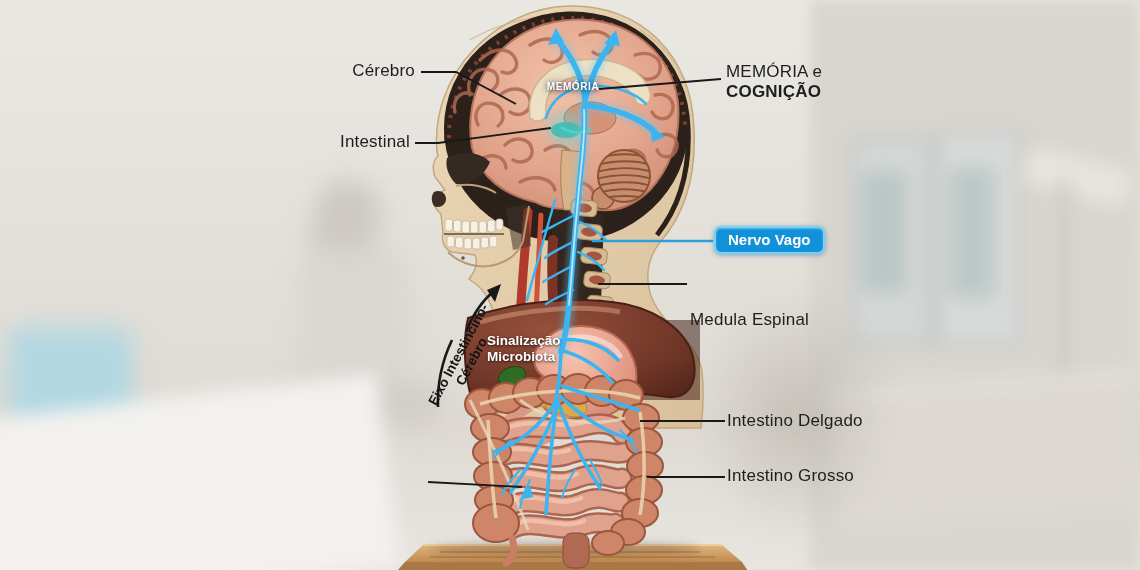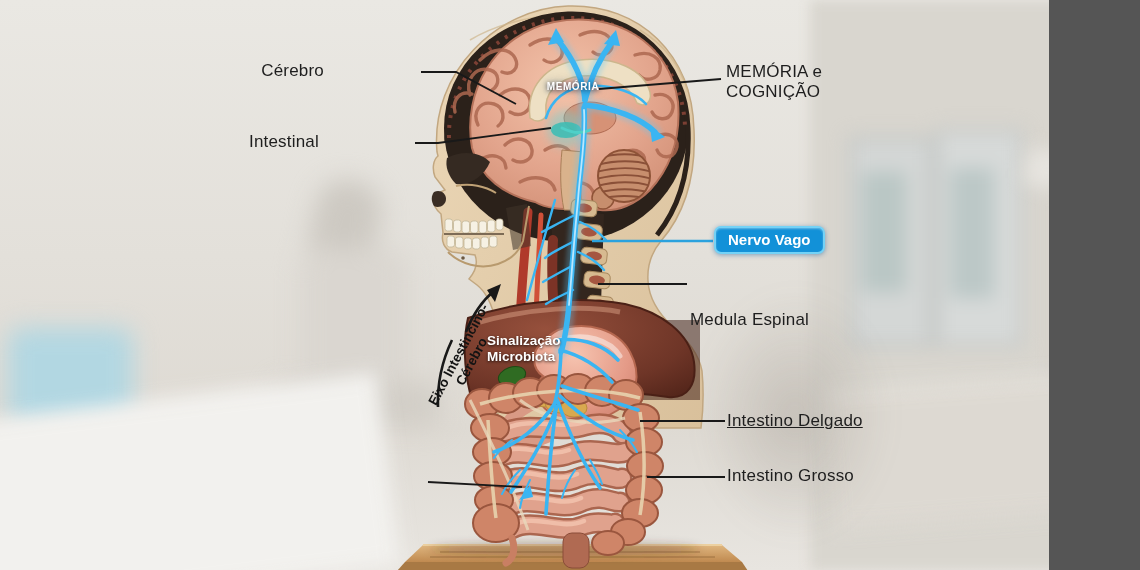--- a/index.html
+++ b/index.html
@@ -1,16 +1,16 @@
 <!DOCTYPE html>
 <html><head>
 <meta charset="utf-8">
 <style>
   html,body{margin:0;padding:0;background:#555;}
-  #screen{position:relative;width:1049px;height:570px;overflow:hidden;
+  #screen{position:relative;width:1140px;height:570px;overflow:hidden;
     background:linear-gradient(180deg,#eae8e3 0%,#e3e0da 45%,#dedad3 75%,#e8e5e0 100%);
     font-family:"Liberation Sans","DejaVu Sans",sans-serif;}
   .bgshape{position:absolute;}
   .blur6{filter:blur(6px);} .blur9{filter:blur(9px);} .blur12{filter:blur(12px);}
   svg{position:absolute;left:0;top:0;}
   .label{position:absolute;color:#1e1e1e;font-size:17px;font-weight:500;
     letter-spacing:.2px;white-space:nowrap;line-height:20px;}
   .label.right-align{text-align:right;}
   .label-bold-block{position:absolute;white-space:nowrap;}
   .label-bold-block .t1{font-size:18.5px;font-weight:700;color:#141414;display:block;line-height:22px;}
@@ -350,38 +350,38 @@
       <polygon points="501,284 487,290 495,302" fill="#191919" stroke="none"></polygon>
     </g>
   </svg>
 
   <div class="label right-align" style="right:725px;top:61px;">Cérebro</div>
 
   <div class="label right-align" style="right:730px;top:132px;">Intestinal</div>
 
   <div class="label" style="left:726px;top:62px;">
     <span style="display:block;text-align:center;">MEMÓRIA e</span>
-    <span style="display:block;">COGNIÇÃO</span>
+    <span style="display:block;font-weight:bold;">COGNIÇÃO</span>
   </div>
 
   <div class="overlay-white memoria" style="left:535px;top:81px;width:76px;text-align:center;">MEMÓRIA</div>
 
   <div class="badge" style="left:714px;top:226px;">Nervo Vago</div>
 
   <div class="label" style="left:690px;top:274px;margin-top:36px;">Medula Espinal</div>
 
 
   <div class="rotated" style="left:400px;top:343px;width:130px;">
     <span style="display:block;">Eixo Intestincino-</span>
     <span style="display:block;">Cérebro</span>
   </div>
 
   <div class="overlay-white sinalizacao" style="left:487px;top:333px;">
     <span style="display:block;">Sinalização</span>
     <span style="display:block;">Microbiota</span>
   </div>
 
-  <div class="label" style="left:727px;top:411px;text-decoration:underline;">Intestino Delgado</div>
+  <div class="label" style="left:727px;top:411px;">Intestino Delgado</div>
 
   <div class="label" style="left:727px;top:466px;">Intestino Grosso</div>
 
 
 </div>
 
 </body></html>

